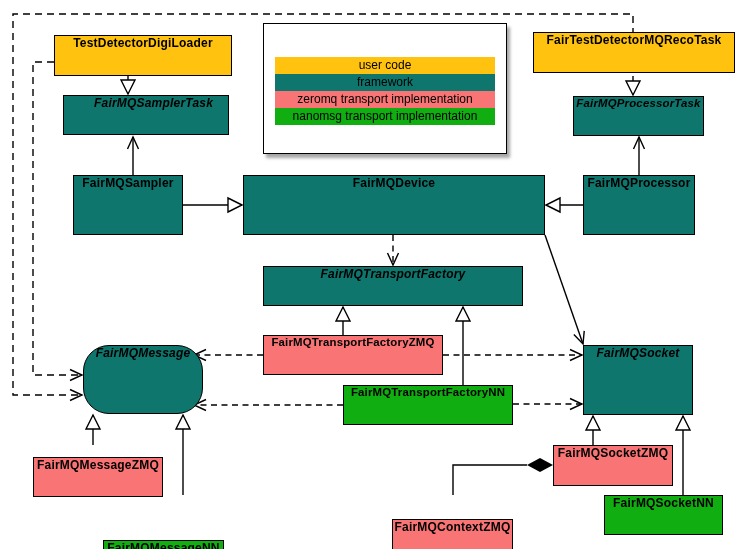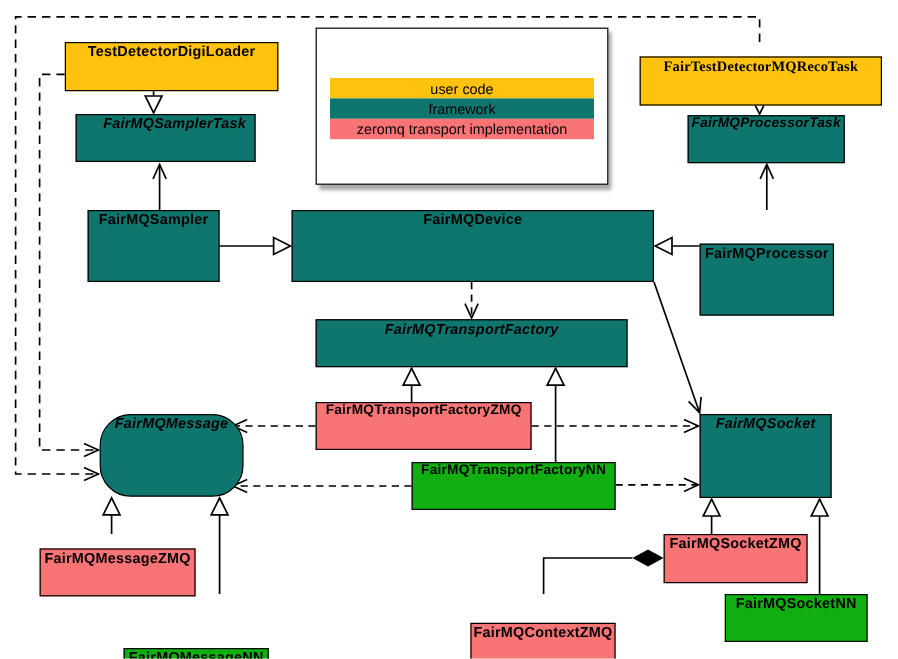--- a/index.html
+++ b/index.html
@@ -75,47 +75,50 @@
   <div class="legend">
     <div class="legend-row user">
       <span>user code</span>
     </div>
     <div class="legend-row framework">
       <span>framework</span>
     </div>
     <div class="legend-row zeromq">
       <span>zeromq transport implementation</span>
     </div>
+    <div class="legend-row nanomsg">
+      <span>nanomsg transport implementation</span>
+    </div>
   </div>
 
   <div class="node user" style="left:54px;top:35px;width:178px;height:41px;">
     <span>TestDetectorDigiLoader</span>
   </div>
 
-  <div class="node user" style="left:533px;top:47px;width:202px;height:41px;font-family:Liberation Serif, serif;">
+  <div class="node user" style="left:533px;top:32px;width:202px;height:41px;">
     <span>FairTestDetectorMQRecoTask</span>
   </div>
 
-  <div class="node framework abstract" style="left:63px;top:95px;width:150px;height:40px;padding-left:15px;">
+  <div class="node framework abstract" style="left:63px;top:95px;width:166px;height:40px;padding-left:15px;">
     <span>FairMQSamplerTask</span>
   </div>
 
   <div class="node framework abstract sm" style="left:573px;top:96px;width:131px;height:40px;">
     <span>FairMQProcessorTask</span>
   </div>
 
   <div class="node framework" style="left:73px;top:175px;width:110px;height:60px;">
     <span>FairMQSampler</span>
   </div>
 
   <div class="node framework" style="left:243px;top:175px;width:302px;height:60px;">
     <span>FairMQDevice</span>
   </div>
 
-  <div class="node framework" style="left:583px;top:175px;width:112px;height:60px;margin-top:28px;">
+  <div class="node framework" style="left:583px;top:175px;width:112px;height:60px;">
     <span>FairMQProcessor</span>
   </div>
 
   <div class="node framework abstract" style="left:263px;top:266px;width:260px;height:40px;">
     <span>FairMQTransportFactory</span>
   </div>
 
   <div class="node zeromq sm" style="left:263px;top:335px;width:180px;height:40px;">
     <span>FairMQTransportFactoryZMQ</span>
   </div>

